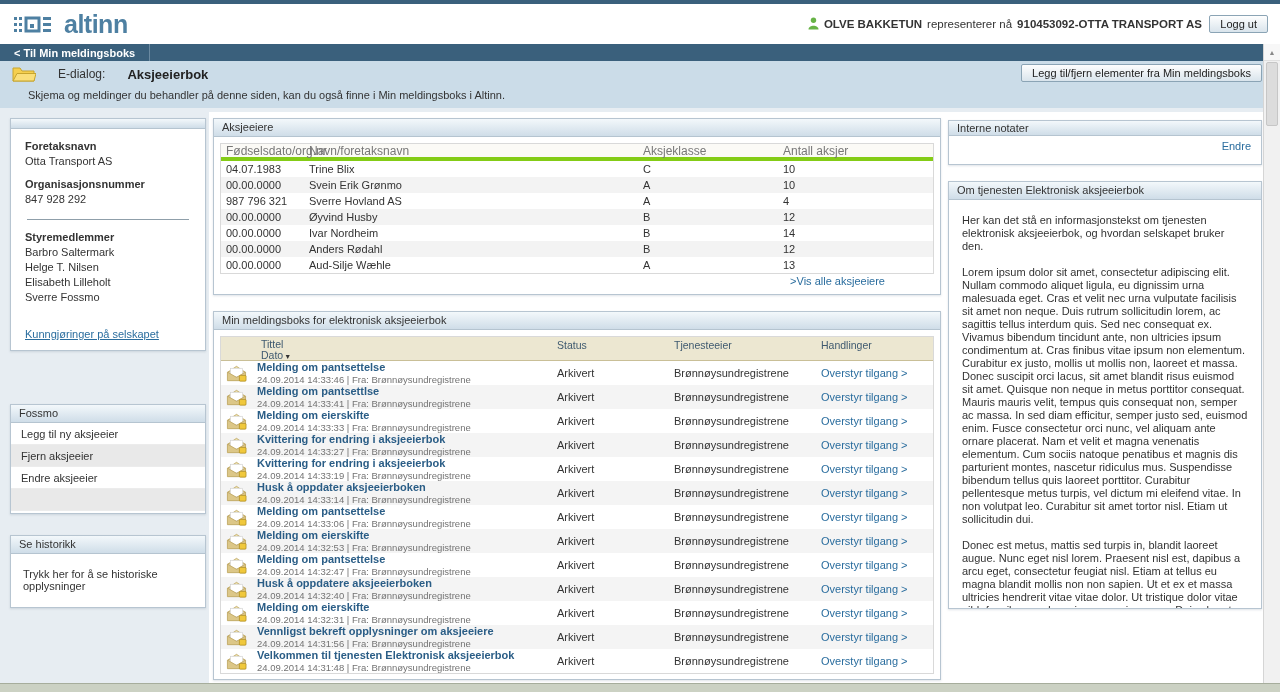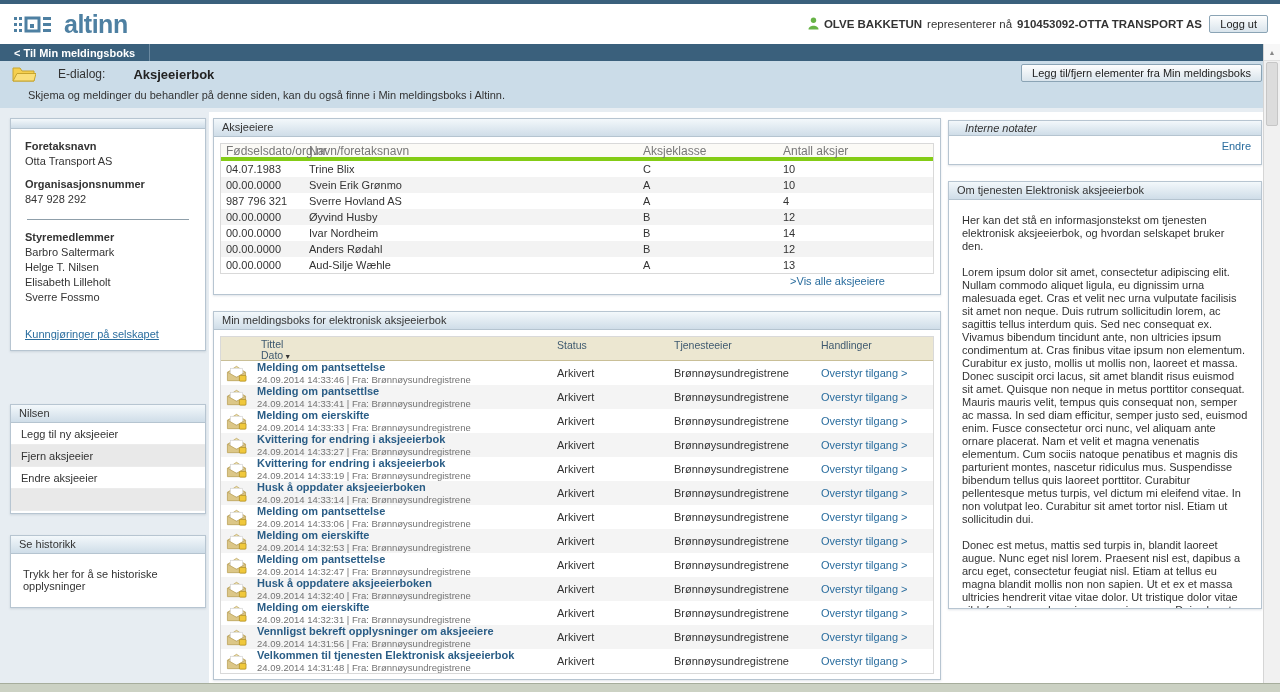--- a/index.html
+++ b/index.html
@@ -16,21 +16,21 @@
   .user-area b { font-weight:bold; }
   .btn { display:inline-block; background:linear-gradient(#fefefe,#d9e4ec); border:1px solid #8ba4b5; border-radius:2px; font-size:11px; color:#222; padding:2px 10px; cursor:pointer; }
   .logout-btn { position:absolute; right:12px; top:11px; }
   .crumb-bar { position:absolute; left:0; top:44px; width:1280px; height:17px; background:#3a607c; display:flex; align-items:center; }
   .crumb-link { color:#fff; font-size:11px; font-weight:bold; padding:0 14px; height:17px; display:flex; align-items:center; border-right:1px solid #6b8aa1; cursor:pointer; }
 
   
   .subheader { position:absolute; left:0; top:61px; width:1280px; height:47px; background:#cbdce8; }
   .dialog-line { position:absolute; left:12px; top:4px; display:flex; align-items:center; gap:10px; }
   .dialog-label { font-size:12px; color:#333; margin-left:12px; }
-  .dialog-title { font-size:13px; font-weight:bold; color:#222; margin-left:18px; }
+  .dialog-title { font-size:13px; font-weight:bold; color:#222; margin-left:12px; }
   .subheader-info { position:absolute; left:28px; top:28px; font-size:11px; color:#333; }
   .addremove-btn { position:absolute; right:18px; top:3px; }
 
   
   .main-bg { position:absolute; left:0; top:108px; width:1280px; height:575px; background:#e7edf2; }
   .mid-white { position:absolute; left:209px; top:112px; width:736px; height:571px; background:#fff; }
   .right-white { position:absolute; left:945px; top:112px; width:318px; height:571px; background:#fff; }
 
   
   .box { position:absolute; background:#fff; border:1px solid #b7c5d1; box-shadow:0 1px 2px rgba(80,100,120,0.18); }
@@ -80,21 +80,21 @@
   .msg-title-cell { flex:1; display:flex; align-items:center; gap:10px; padding-left:5px; min-width:0; }
   .msg-texts { line-height:11px; }
   .msg-title { font-size:11px; font-weight:bold; color:#2a5d86; cursor:pointer; }
   .msg-meta { font-size:9.5px; color:#737373; margin-top:1px; }
   .msg-status { width:117px; color:#333; }
   .msg-owner { width:147px; color:#333; }
   .msg-action { width:112px; color:#2a6d9e; cursor:pointer; }
 
   
   .notes-box { left:948px; top:120px; width:314px; height:45px; }
-  .notes-box .box-header { height:15px; padding:1px 16px;font-style:italic; }
+  .notes-box .box-header { height:15px; padding:1px 8px; }
   .edit-link { position:absolute; right:10px; top:19px; font-size:11px; color:#2a6d9e; cursor:pointer; }
 
   .about-box { left:948px; top:181px; width:314px; height:428px; }
   .about-content { padding:14px 13px; font-size:11px; line-height:13px; color:#333; height:408px; overflow:hidden; }
   .about-content p { margin-bottom:13px; }
 
   
   .scrollbar { position:absolute; right:0; top:44px; width:17px; height:639px; background:#f1f1f1; border-left:1px solid #d5d5d5; }
   .sb-up { height:17px; display:flex; align-items:center; justify-content:center; font-size:7px; color:#888; background:#f7f7f7; border-bottom:1px solid #e0e0e0; cursor:pointer; }
   .sb-thumb { margin:1px 2px; height:64px; background:#dcdcdc; border:1px solid #c6c6c6; border-radius:2px; }
@@ -176,21 +176,21 @@
 
           <div class="board-member">Elisabeth Lilleholt</div>
 
           <div class="board-member alt">Sverre Fossmo</div>
         </div>
     </div>
     <span class="announce-link">Kunngjøringer på selskapet</span>
   </div>
 
   <div class="box skjema-box">
-    <div class="box-header">Nilsen</div>
+    <div class="box-header">Fossmo</div>
     <div>
 
         <div class="sk-row">Legg til ny aksjeeier</div>
 
         <div class="sk-row alt">Fjern aksjeeier</div>
 
         <div class="sk-row">Endre aksjeeier</div>
       </div>
     <div class="sk-row empty"></div>
   </div>

